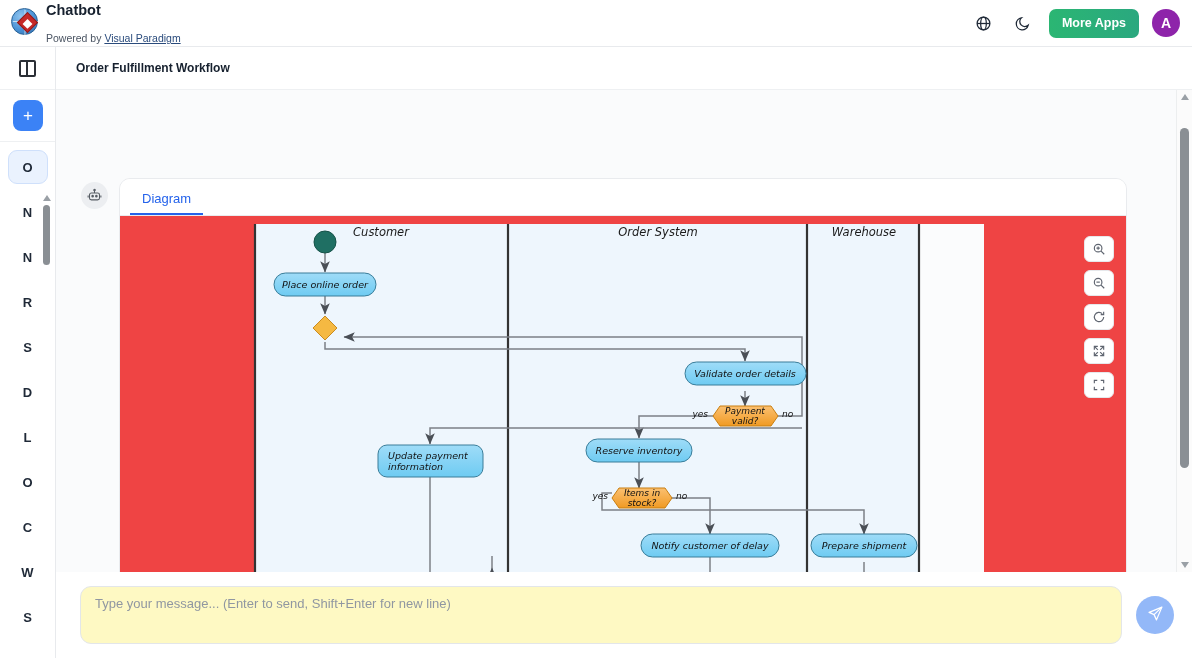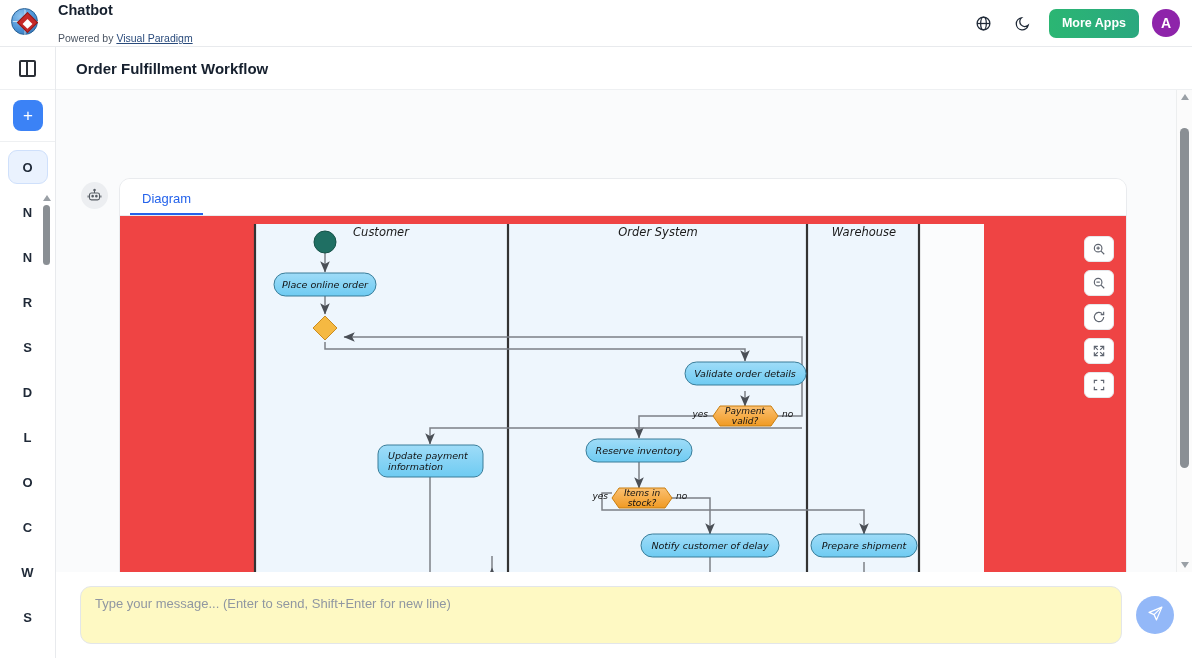--- a/index.html
+++ b/index.html
@@ -12,21 +12,21 @@
     color: #1f2937;
   }
 
   
   .topbar {
     position: absolute; left: 0; top: 0; width: 1192px; height: 47px;
     background: #ffffff;
     border-bottom: 1px solid #e8eaed;
     display: flex; align-items: center;
   }
-  .brand { display: flex; align-items: center; gap: 17px; padding-left: 11px; }
+  .brand { display: flex; align-items: center; gap: 5px; padding-left: 11px; }
   .logo { width: 30px; height: 30px; position: relative; }
   .logo .globe {
     position: absolute; left: 0; top: 0; width: 27px; height: 27px;
     border-radius: 50%;
     background: radial-gradient(circle at 35% 30%, #8fc4ef 0%, #4a92d6 55%, #2f6ca8 100%);
     border: 1px solid #2a6296;
   }
   .logo .globe::before {
     content: ""; position: absolute; left: 50%; top: 1px; width: 1px; height: 25px;
     background: rgba(255,255,255,.65); transform: translateX(-.5px);
@@ -120,21 +120,21 @@
     background: #8a8f94; border-radius: 4px; cursor: pointer;
   }
 
   
   .content {
     position: absolute; left: 56px; top: 47px; width: 1136px; height: 611px;
     background: #ffffff;
   }
   .page-title {
     height: 43px; display: flex; align-items: center; padding-left: 20px;
-    font-size: 15px; font-weight: bold; color: #16202e;
+    font-size: 12px; font-weight: bold; color: #16202e;
     border-bottom: 1px solid #eef0f2;
     background: #ffffff;
   }
 
   .chat-area {
     position: relative; height: 482px; background: #fafbfc; overflow: hidden;
   }
 
   .bot-avatar {
     position: absolute; left: 25px; top: 92px;

